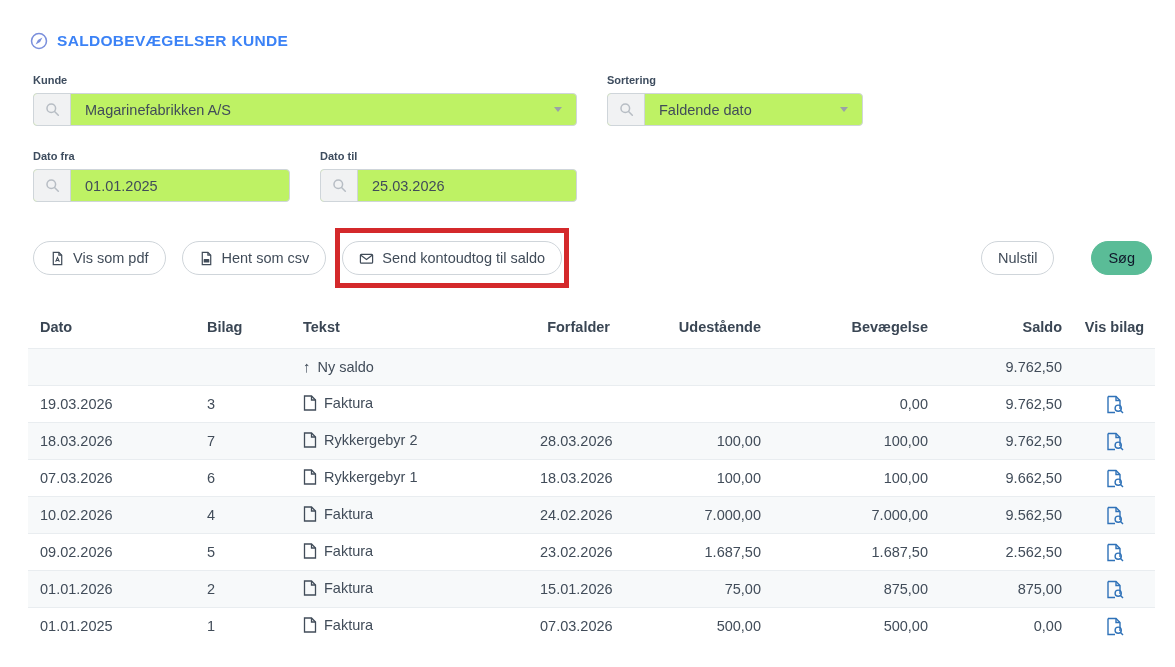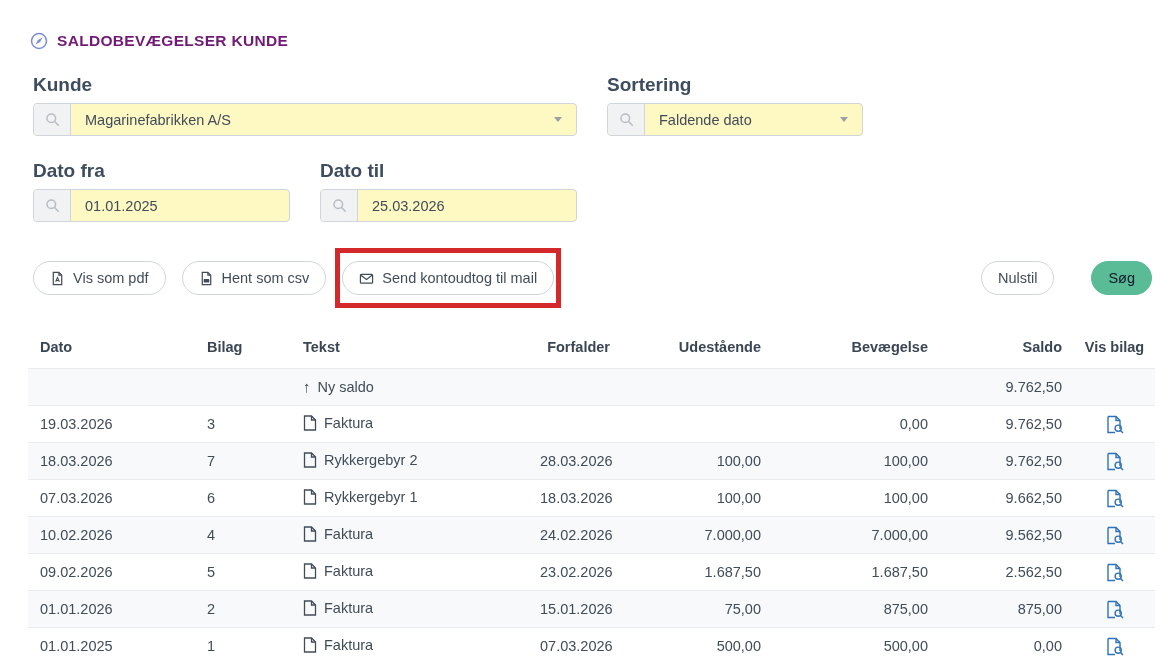--- a/index.html
+++ b/index.html
@@ -3,29 +3,29 @@
 <meta charset="utf-8">
 <style>
   * { margin:0; padding:0; box-sizing:border-box; }
   html,body { width:1175px; height:667px; overflow:hidden; background:#ffffff;
     font-family:"Liberation Sans","DejaVu Sans",sans-serif; color:#414c59; }
 
   .page { position:relative; width:1175px; height:667px; }
 
   
   .title-row { display:flex; align-items:center; gap:9px; padding:32px 0 0 30px; }
-  .title-row h1 { font-size:15.5px; font-weight:700; letter-spacing:.3px; color:#701a75; text-transform:uppercase;text-align:center; }
+  .title-row h1 { font-size:15.5px; font-weight:700; letter-spacing:.3px; color:#3b82f6; text-transform:uppercase;text-align:center; }
   .compass { width:18px; height:18px; color:#7a8fdc; flex:0 0 auto; }
 
   
   .filter-row { display:flex; margin-left:33px; }
   .filter-row.first { margin-top:24px; }
   .filter-row.second { margin-top:24px; }
-  .field label { display:block; font-size:19px; font-weight:700; color:#3d4c5e; margin-bottom:7px; }
-  .input-box { display:flex; align-items:center; height:33px; border:1px solid #cfd5da; border-radius:4px; background:#fef9c3; }
+  .field label { display:block; font-size:11px; font-weight:700; color:#3d4c5e; margin-bottom:7px; }
+  .input-box { display:flex; align-items:center; height:33px; border:1px solid #cfd5da; border-radius:4px; background:#bef264; }
   .icon-cell { width:37px; align-self:stretch; background:#f1f2f3; border-right:1px solid #cfd5da;
     border-radius:3px 0 0 3px; display:flex; align-items:center; justify-content:center; color:#b7bdc4; }
   .icon-cell svg { width:15px; height:15px; }
   .input-value { flex:1; padding-left:14px; font-size:14.5px; color:#414c59; white-space:nowrap; overflow:hidden; }
   .caret { width:0; height:0; border-left:4.5px solid transparent; border-right:4.5px solid transparent;
     border-top:5px solid #9aa1a8; margin-right:14px; }
   .w-kunde { width:544px; }
   .w-sort  { width:256px; margin-left:30px; }
   .w-date  { width:257px; }
   .gap30   { margin-left:30px; }
@@ -142,21 +142,21 @@
           <rect x="5" y="8.6" width="6" height="3.6" rx=".6" fill="currentColor" stroke="none"></rect>
       </svg>
       <span>Hent som csv</span>
     </button>
     <span class="red-annotation">
       <button class="pill">
         <svg viewBox="0 0 16 16" fill="none" stroke="currentColor" stroke-width="1.3">
           <rect x="1.5" y="3.5" width="13" height="9.5" rx="1"></rect>
             <path d="M2 4.5 8 9l6-4.5"></path>
         </svg>
-        <span>Send kontoudtog til mail</span>
+        <span>Send kontoudtog til saldo</span>
       </button>
     </span>
     <span class="right-group">
       <button class="pill">
         <span>Nulstil</span>
       </button>
       <button class="pill green">
         <span>Søg</span>
       </button>
     </span>

